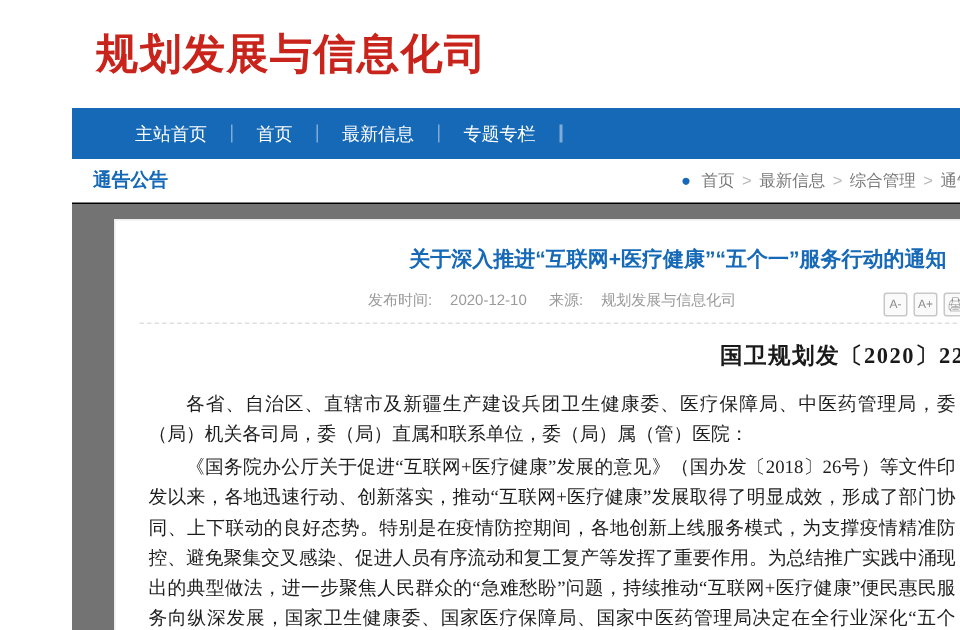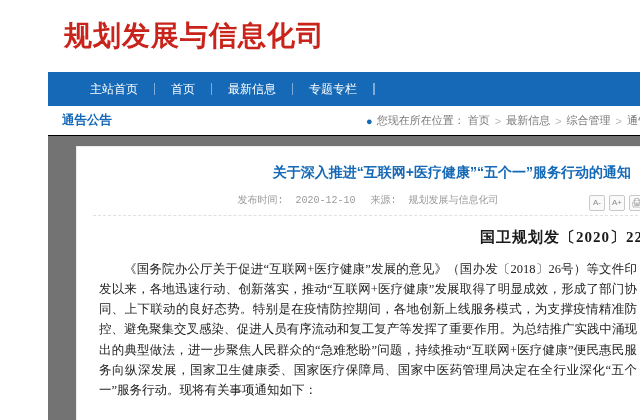--- a/index.html
+++ b/index.html
@@ -106,21 +106,21 @@
     font-weight: bold;
     padding: 16px 28px 10px 28px;
     line-height: 1.4;
   }
   .art-meta {
     text-align: center;
     font-size: 10px;
     color: #9a9a9a;
     padding-bottom: 8px;
   }
-  .art-meta span { margin: 0 6px; font-family: Liberation Mono, monospace; }
+  .art-meta span { margin: 0 6px; }
   .meta-rule {
     border-bottom: 1px dashed #e0e0e0;
     margin: 0 16px;
   }
   .tools {
     position: absolute;
     right: 14px;
     top: 48px;
     display: flex;
     gap: 4px;
@@ -181,21 +181,20 @@
     <div class="nav-sep"></div>
     <div class="nav-item">专题专栏</div>
     <div class="nav-sep"></div>
     <div class="nav-sep"></div>
   </div>
 
   <div class="crumb-bar">
     <div class="crumb-left">通告公告</div>
     <div class="crumb-right">
       <span class="loc-icon">●</span>
-      <span>您现在所在位置：</span>
       <span class="crumb-link">首页</span>
       <span class="crumb-divider">&gt;</span>
       <span class="crumb-link">最新信息</span>
       <span class="crumb-divider">&gt;</span>
       <span class="crumb-link">综合管理</span>
       <span class="crumb-divider">&gt;</span>
       <span class="crumb-link">通告公告</span>
     </div>
   </div>
 
@@ -211,17 +210,18 @@
       <div class="tool-btn">A-</div>
       <div class="tool-btn">A+</div>
       <div class="tool-btn print">🖨</div>
     </div>
 
     <div class="meta-rule"></div>
 
     <div class="doc-no">国卫规划发〔2020〕22号</div>
 
     <div class="body-text">
+      <p>各省、自治区、直辖市及新疆生产建设兵团卫生健康委、医疗保障局、中医药管理局，委（局）机关各司局，委（局）直属和联系单位，委（局）属（管）医院：</p>
       <p>《国务院办公厅关于促进“互联网+医疗健康”发展的意见》（国办发〔2018〕26号）等文件印发以来，各地迅速行动、创新落实，推动“互联网+医疗健康”发展取得了明显成效，形成了部门协同、上下联动的良好态势。特别是在疫情防控期间，各地创新上线服务模式，为支撑疫情精准防控、避免聚集交叉感染、促进人员有序流动和复工复产等发挥了重要作用。为总结推广实践中涌现出的典型做法，进一步聚焦人民群众的“急难愁盼”问题，持续推动“互联网+医疗健康”便民惠民服务向纵深发展，国家卫生健康委、国家医疗保障局、国家中医药管理局决定在全行业深化“五个一”服务行动。现将有关事项通知如下：</p>
     </div>
   </div>
 
 </div>
 
 </body></html>

